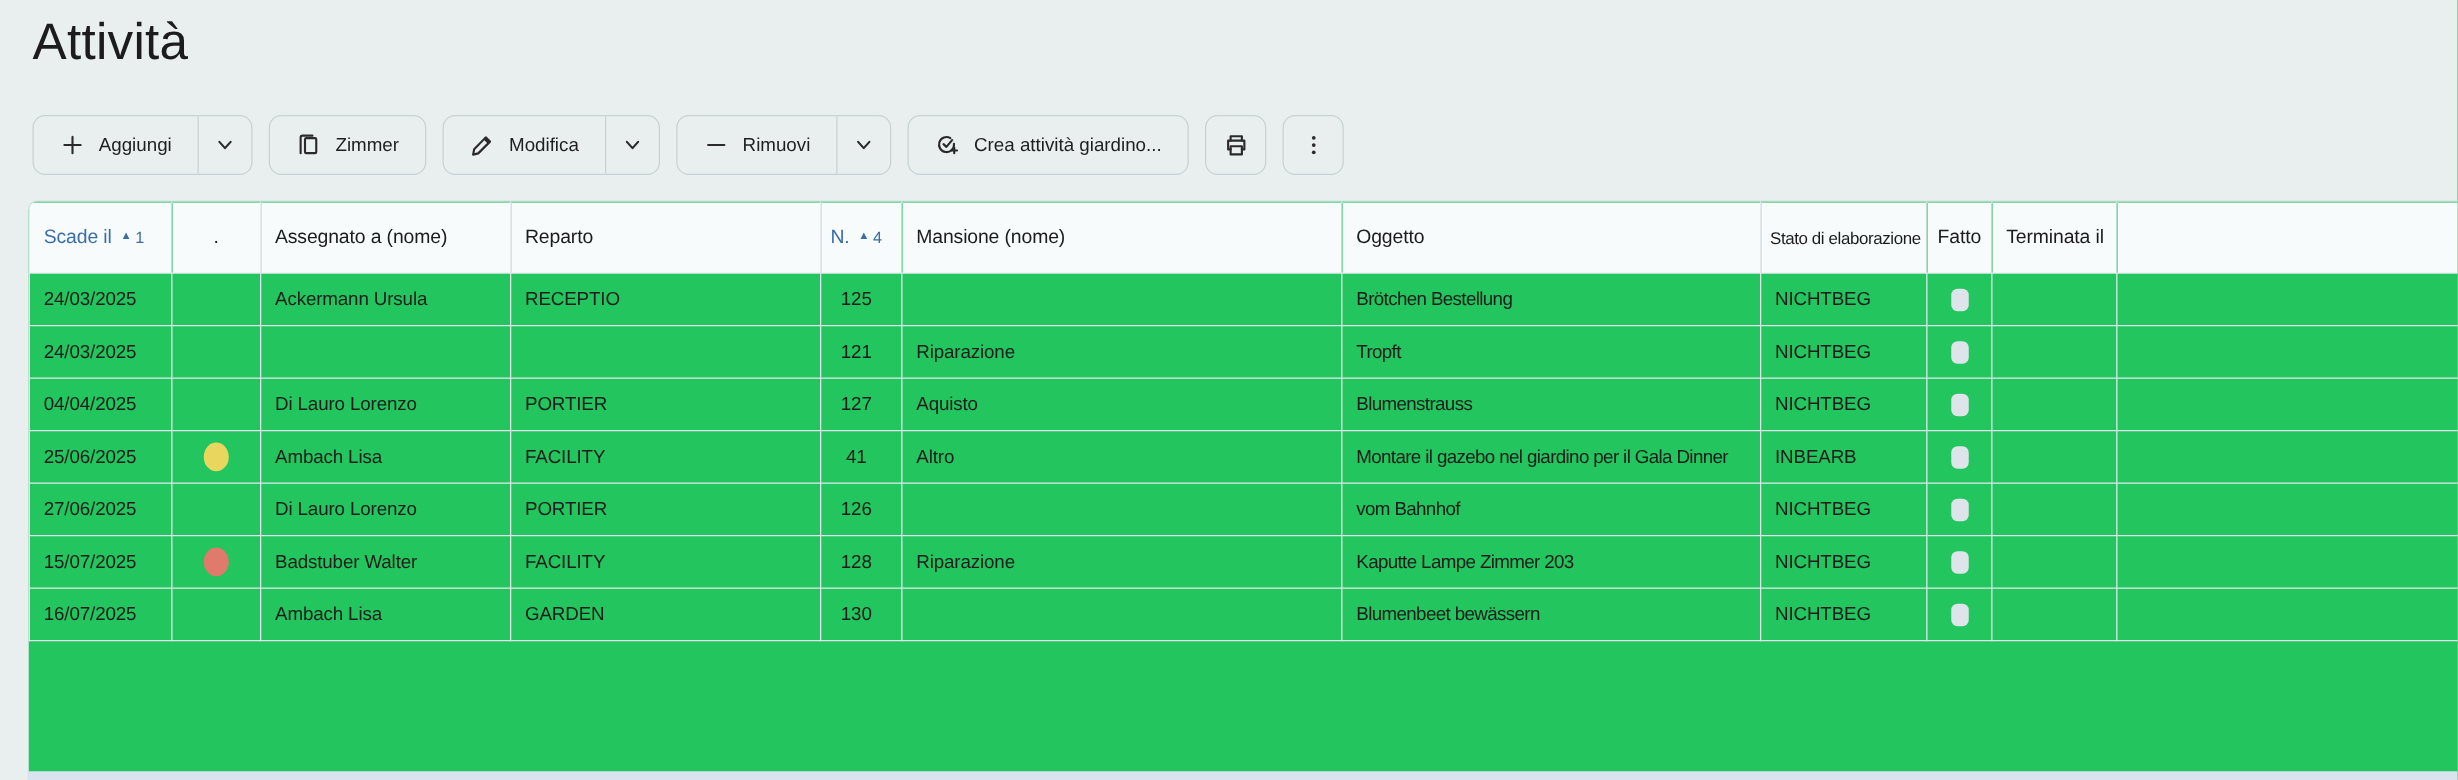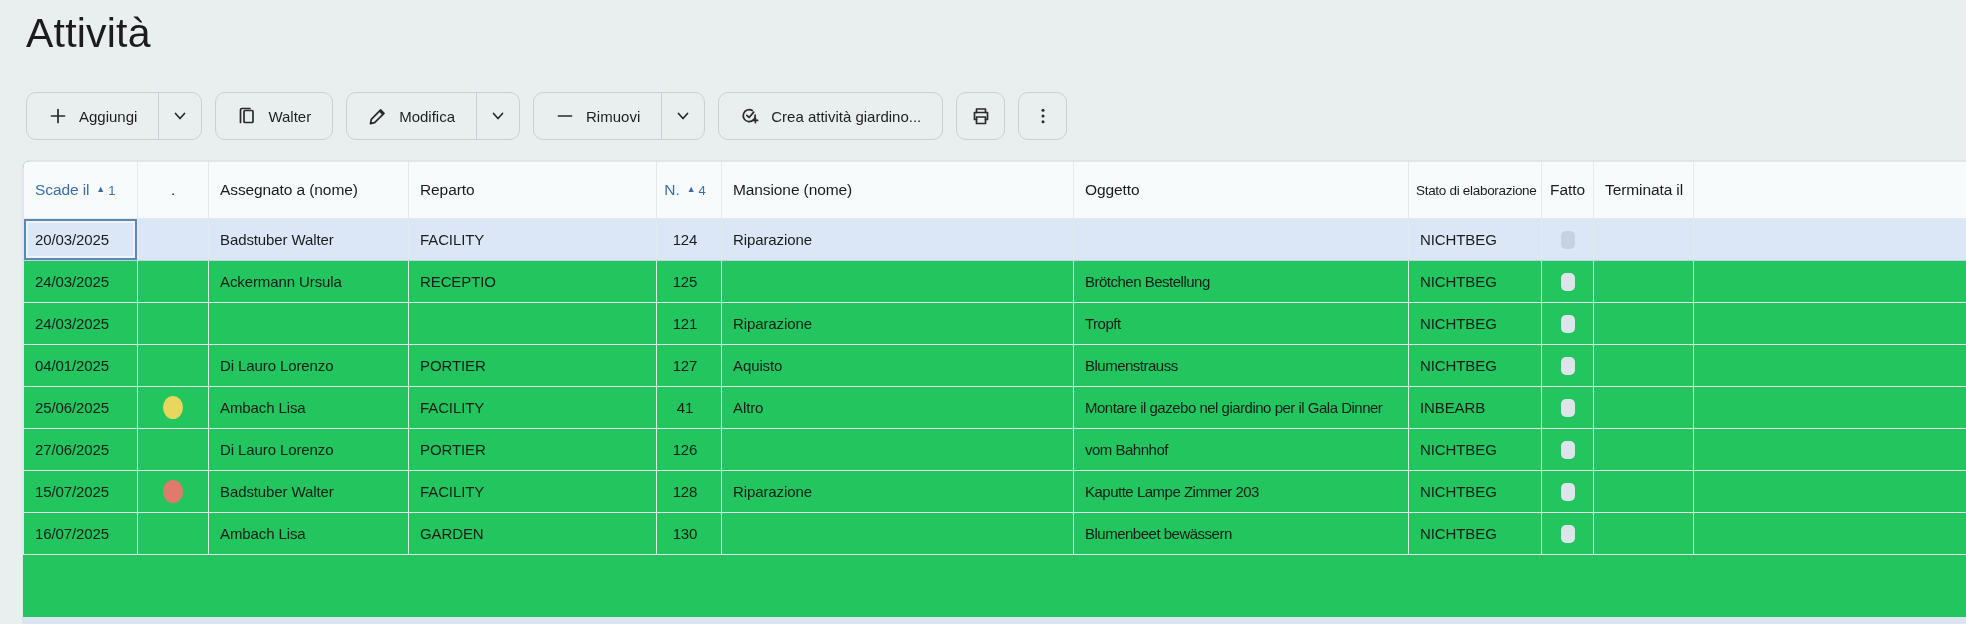--- a/index.html
+++ b/index.html
@@ -66,21 +66,21 @@
         </svg>
     </span>
   </div>
 
   <div class="btn">
     <span class="seg-main">
       <svg class="tb-icon" viewBox="0 0 20 20">
         <rect x="7" y="4.5" width="9" height="12" rx="1"></rect>
           <path d="M13 2.5H5A1.5 1.5 0 0 0 3.5 4v12.5"></path>
       </svg>
-      <span>Walter</span>
+      <span>Zimmer</span>
     </span>
   </div>
 
   <div class="btn">
     <span class="seg-main">
       <svg class="tb-icon" viewBox="0 0 20 20">
         <path d="M12.6 3.9l3.4 3.4L6.6 16.7l-4.1 1 .8-4.3zM11.5 5l3.4 3.4"></path>
       </svg>
       <span>Modifica</span>
     </span>
@@ -161,35 +161,20 @@
         </th>
         <th><span>Mansione (nome)</span></th>
         <th><span>Oggetto</span></th>
         <th class="c-stato"><span>Stato di elaborazione</span></th>
         <th class="c-check"><span>Fatto</span></th>
         <th><span>Terminata il</span></th>
         <th class="c-fill"></th>
       </tr>
     </thead>
     <tbody>
-        <tr class="selected">
-          <td class="sel-cell">20/03/2025</td>
-          <td class="c-dot"></td>
-          <td>Badstuber Walter</td>
-          <td>FACILITY</td>
-          <td class="c-num">124</td>
-          <td>Riparazione</td>
-          <td class="c-ogg"></td>
-          <td>NICHTBEG</td>
-          <td class="c-check">
-            <div class="checkbox"></div>
-          </td>
-          <td></td>
-          <td class="c-fill"></td>
-        </tr>
         <tr>
           <td>24/03/2025</td>
           <td class="c-dot"></td>
           <td>Ackermann Ursula</td>
           <td>RECEPTIO</td>
           <td class="c-num">125</td>
           <td></td>
           <td class="c-ogg">Brötchen Bestellung</td>
           <td>NICHTBEG</td>
           <td class="c-check">
@@ -207,21 +192,21 @@
           <td>Riparazione</td>
           <td class="c-ogg">Tropft</td>
           <td>NICHTBEG</td>
           <td class="c-check">
             <div class="checkbox"></div>
           </td>
           <td></td>
           <td class="c-fill"></td>
         </tr>
         <tr>
-          <td>04/01/2025</td>
+          <td>04/04/2025</td>
           <td class="c-dot"></td>
           <td>Di Lauro Lorenzo</td>
           <td>PORTIER</td>
           <td class="c-num">127</td>
           <td>Aquisto</td>
           <td class="c-ogg">Blumenstrauss</td>
           <td>NICHTBEG</td>
           <td class="c-check">
             <div class="checkbox"></div>
           </td>

